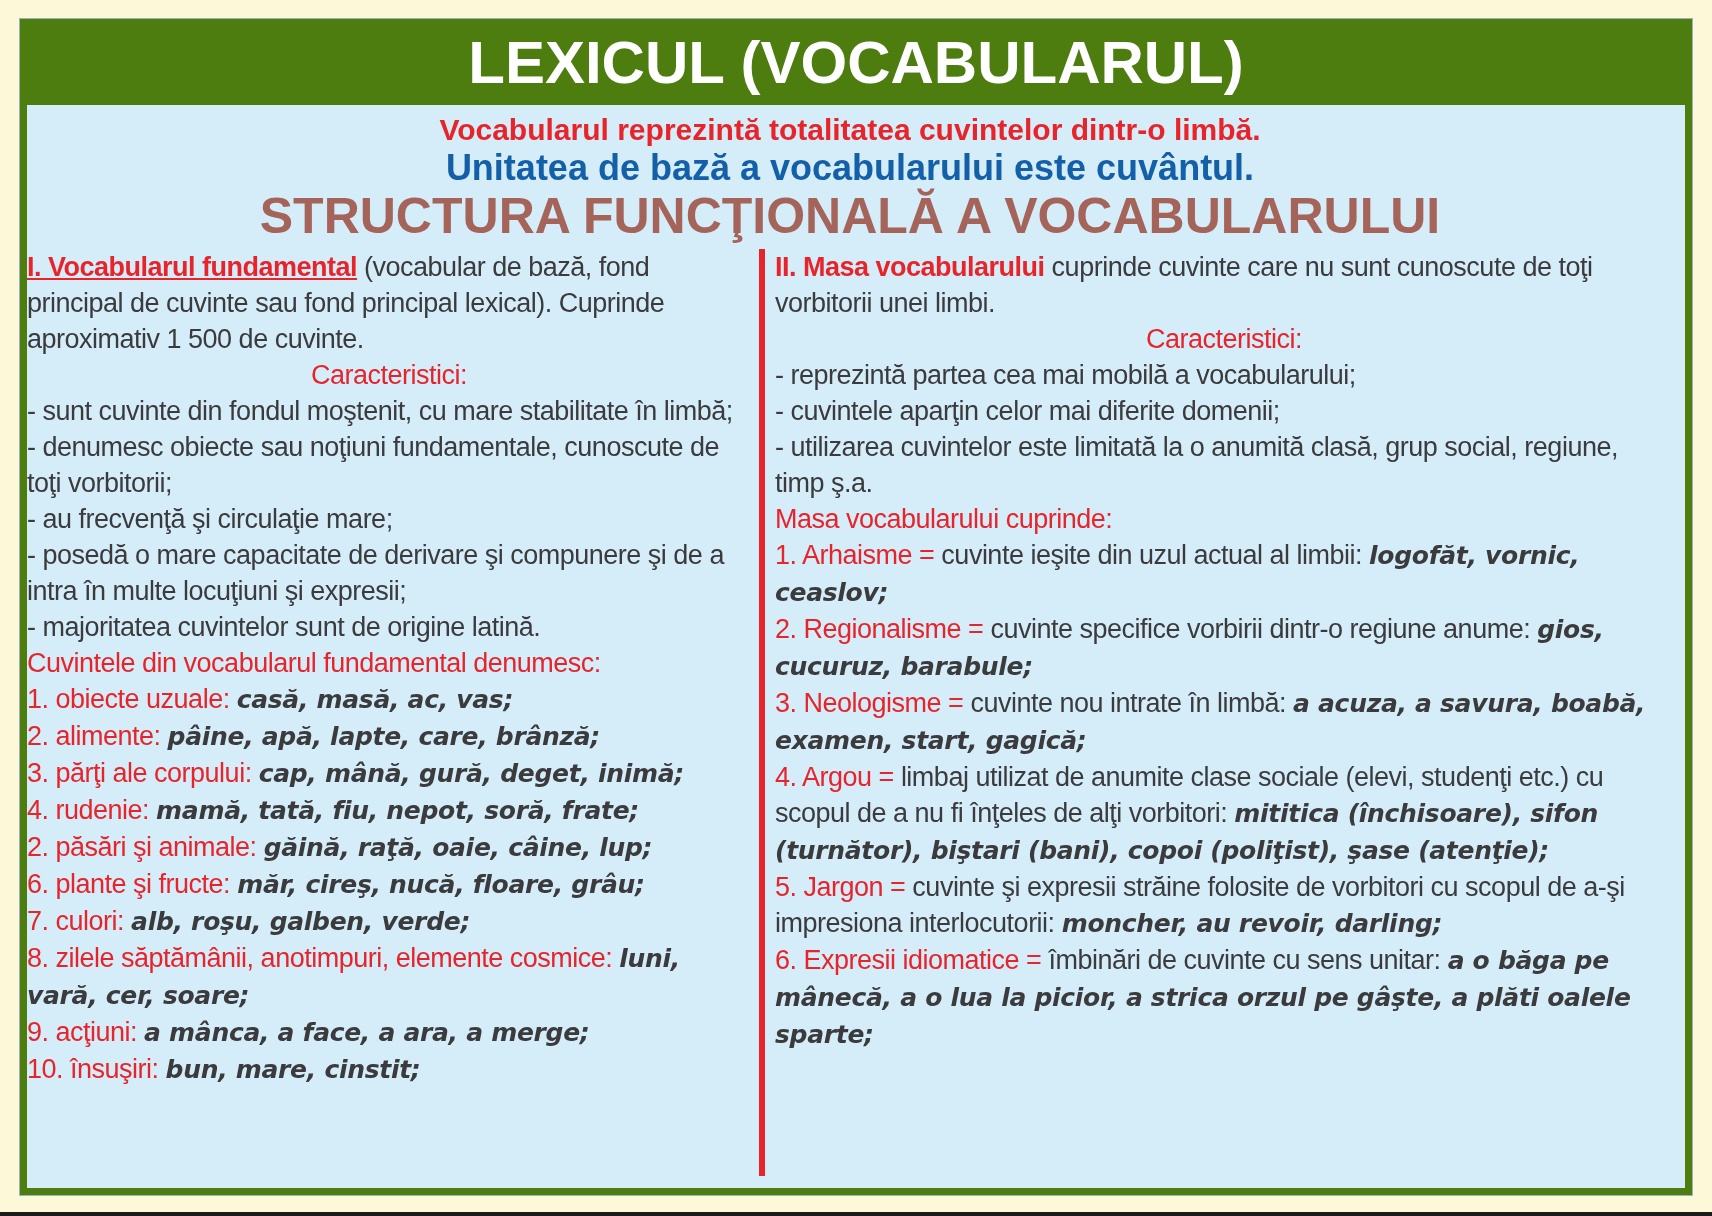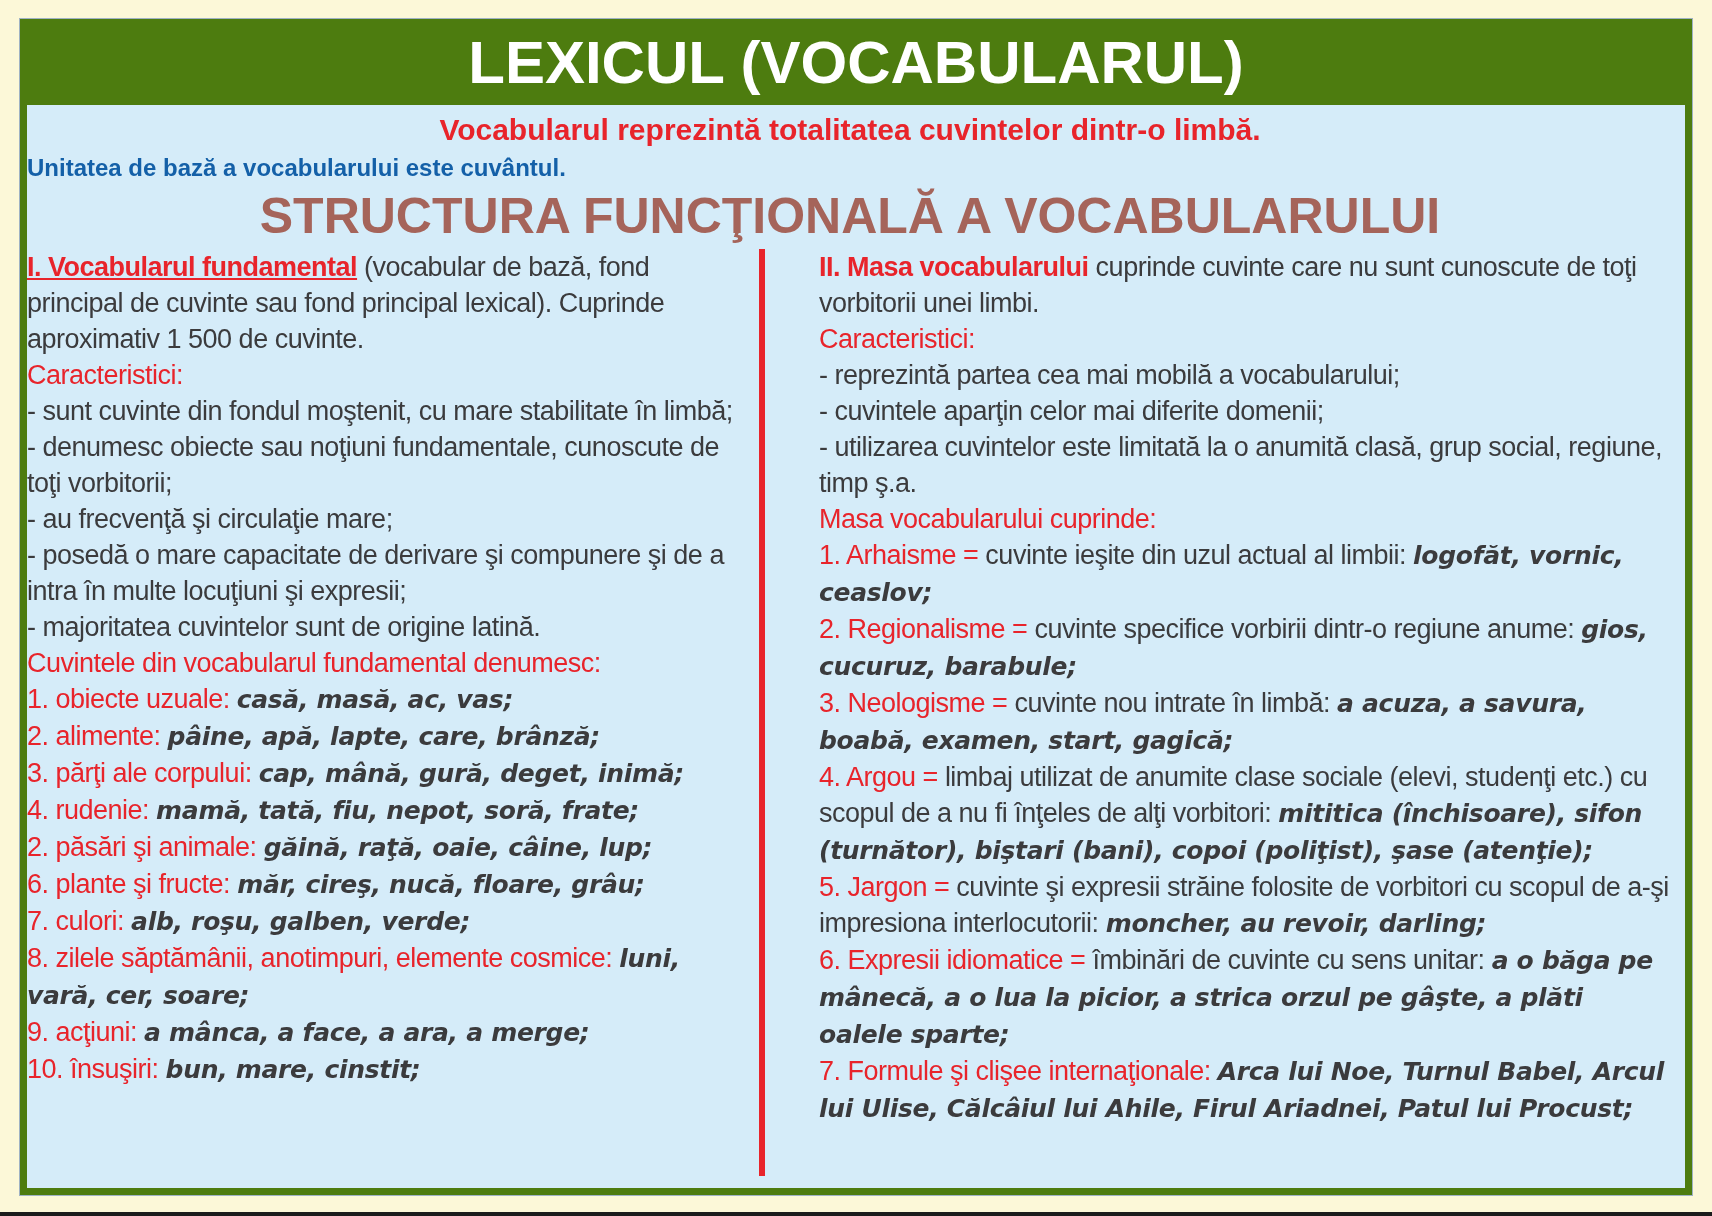--- a/index.html
+++ b/index.html
@@ -37,23 +37,24 @@
     overflow: hidden;
   }
   .intro-red {
     text-align: center;
     color: #E8242B;
     font-weight: bold;
     font-size: 30px;
     line-height: 38px;
   }
   .intro-blue {
+    text-align: center;
     color: #1460A8;
     font-weight: bold;
-    font-size: 24px;
+    font-size: 36px;
     line-height: 38px;
   }
   .section-heading {
     text-align: center;
     color: #A5645A;
     font-weight: bold;
     font-size: 50px;
     line-height: 58px;
     white-space: nowrap;
   }
@@ -63,32 +64,32 @@
     margin-top: 4px;
     height: calc(100% - 146px);
   }
   .col {
     font-size: 27px;
     line-height: 36px;
     color: #3B3B3D;
     letter-spacing: -0.5px;
   }
   .col.left  { width: 730px; flex: none; padding-right: 6px; box-sizing: border-box; }
-  .col.right { flex: 1; padding-left: 10px; margin-left: 44px; }
+  .col.right { flex: 1; padding-left: 10px; }
   .divider {
     width: 6px;
     background: #E8242B;
     flex: none;
     margin-left: 2px;
   }
   .para { margin: 0; }
   .red    { color: #E8242B; }
   .bold   { font-weight: bold; }
   .under  { text-decoration: underline; }
-  .center { text-align: left; }
+  .center { text-align: center; }
   .hand {
     font-family: "DejaVu Sans", sans-serif;
     font-style: italic;
     font-weight: bold;
     font-size: 25px;
     letter-spacing: -0.3px;
   }
   .bottom-line {
     position: absolute;
     left: 0; right: 0; bottom: 0;
@@ -202,24 +203,19 @@
           <div>
             <span class="red">5. Jargon =</span>
             <span>cuvinte şi expresii străine folosite de vorbitori cu scopul de a-şi impresiona interlocutorii:</span>
             <span class="hand">moncher, au revoir, darling;</span>
           </div>
           <div>
             <span class="red">6. Expresii idiomatice =</span>
             <span>îmbinări de cuvinte cu sens unitar:</span>
             <span class="hand">a o băga pe mânecă, a o lua la picior, a strica orzul pe gâşte, a plăti oalele sparte;</span>
           </div>
-          <div>
-            <span class="red">7. Formule şi clişee internaţionale:</span>
-            <span></span>
-            <span class="hand">Arca lui Noe, Turnul Babel, Arcul lui Ulise, Călcâiul lui Ahile, Firul Ariadnei, Patul lui Procust;</span>
-          </div>
         </div>
 
       </div>
     </div>
   </div>
   <div class="bottom-line"></div>
 </div>
 
 </body></html>

